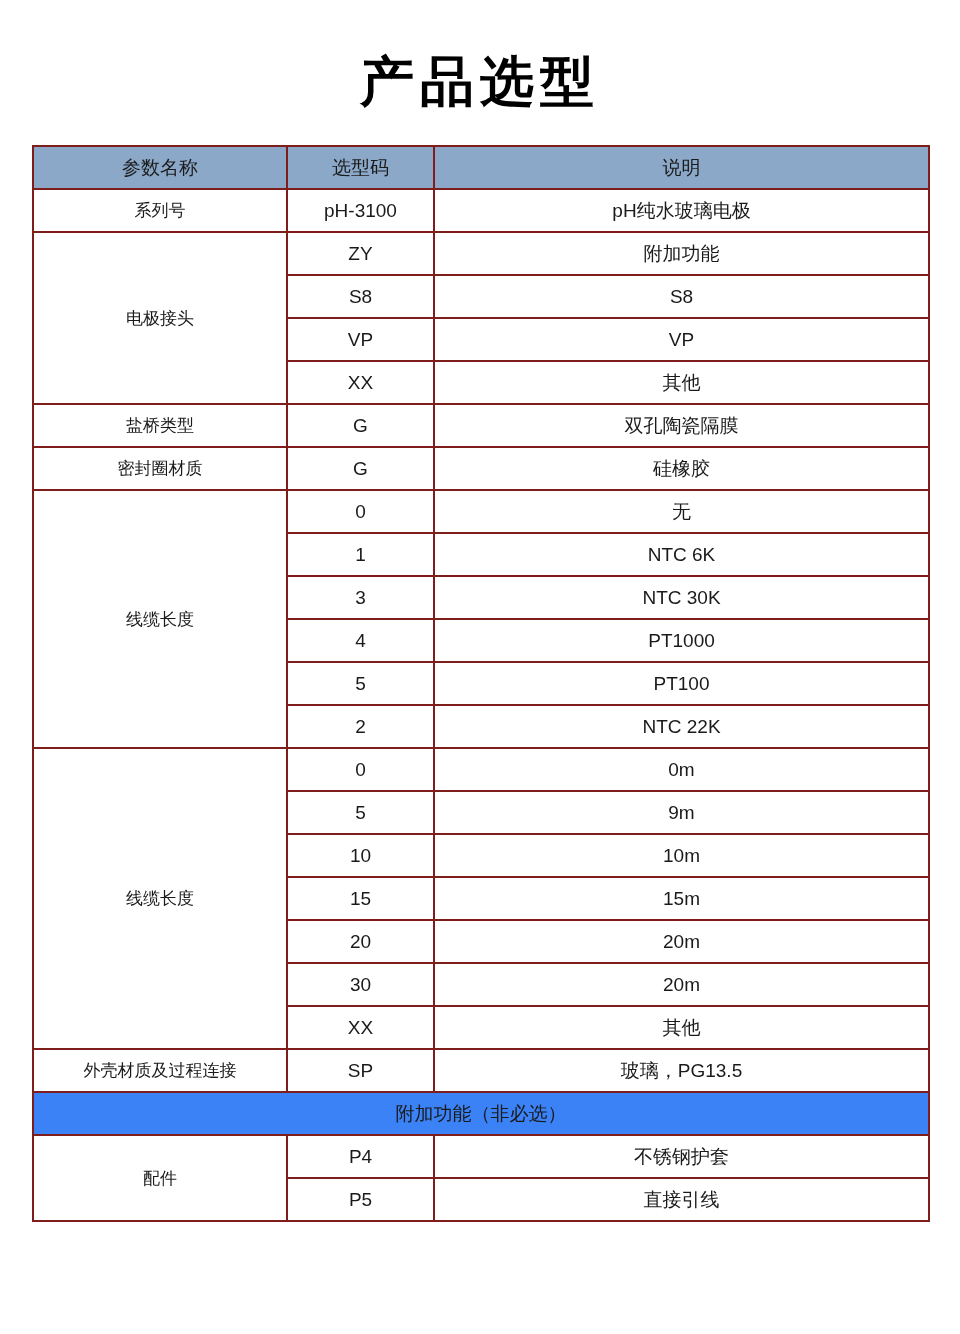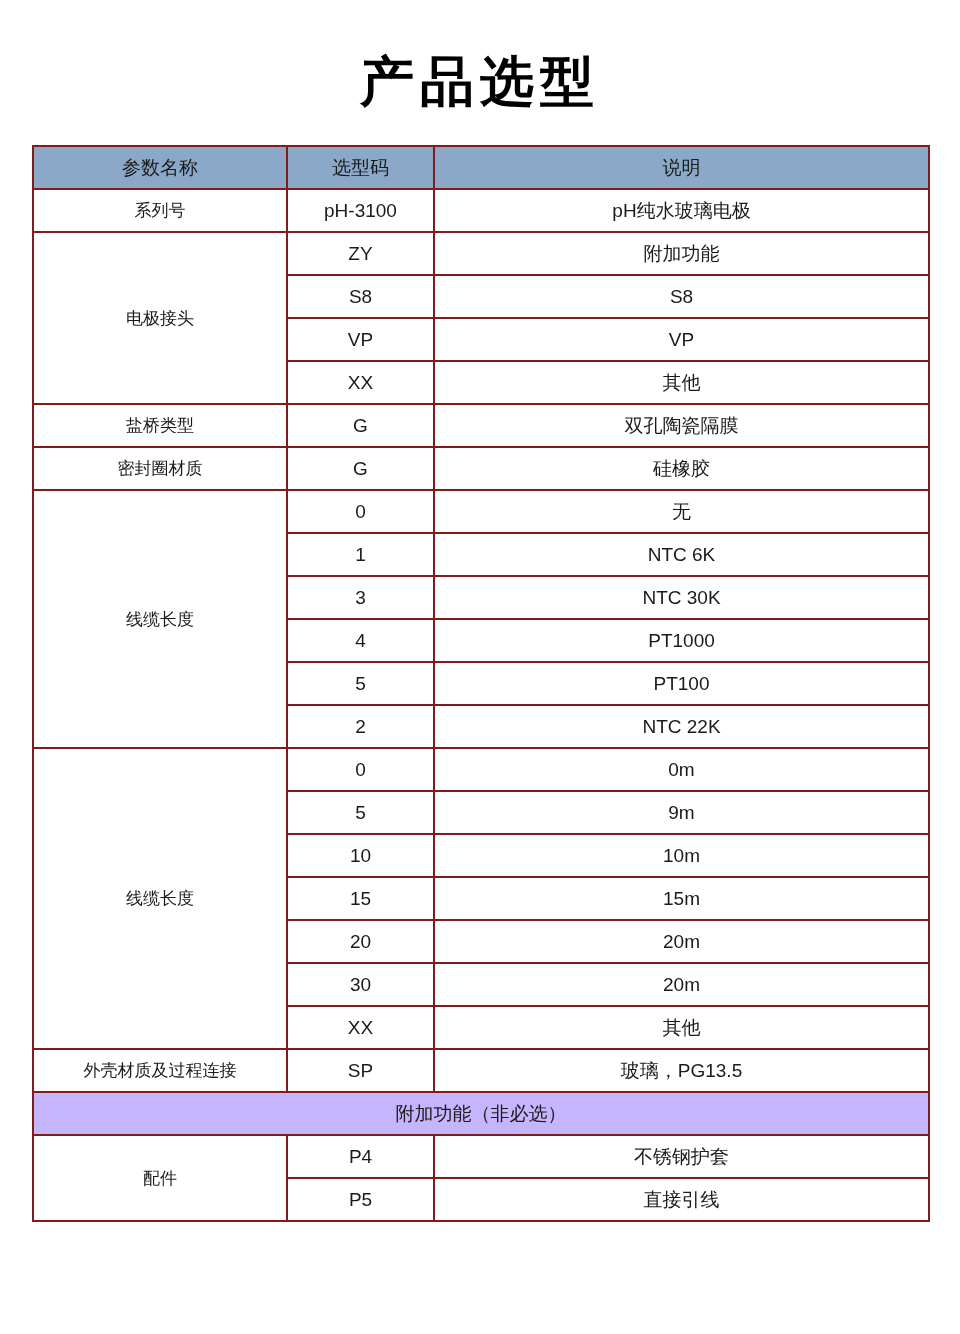--- a/index.html
+++ b/index.html
@@ -53,21 +53,21 @@
   .col-c { width: 495px; }
 
   thead th {
     background: #8ba8c8;
     color: #16304d;
     font-weight: bold;
     height: 58px;
     font-size: 19px;
   }
   .section-row td {
-    background: #c4b5fd;
+    background: #3b82f6;
     color: #16304d;
     font-weight: bold;
     height: 47px;
     font-size: 19px;
   }
   td.param {
     font-size: 17px;
   }
 </style>
 </head>

